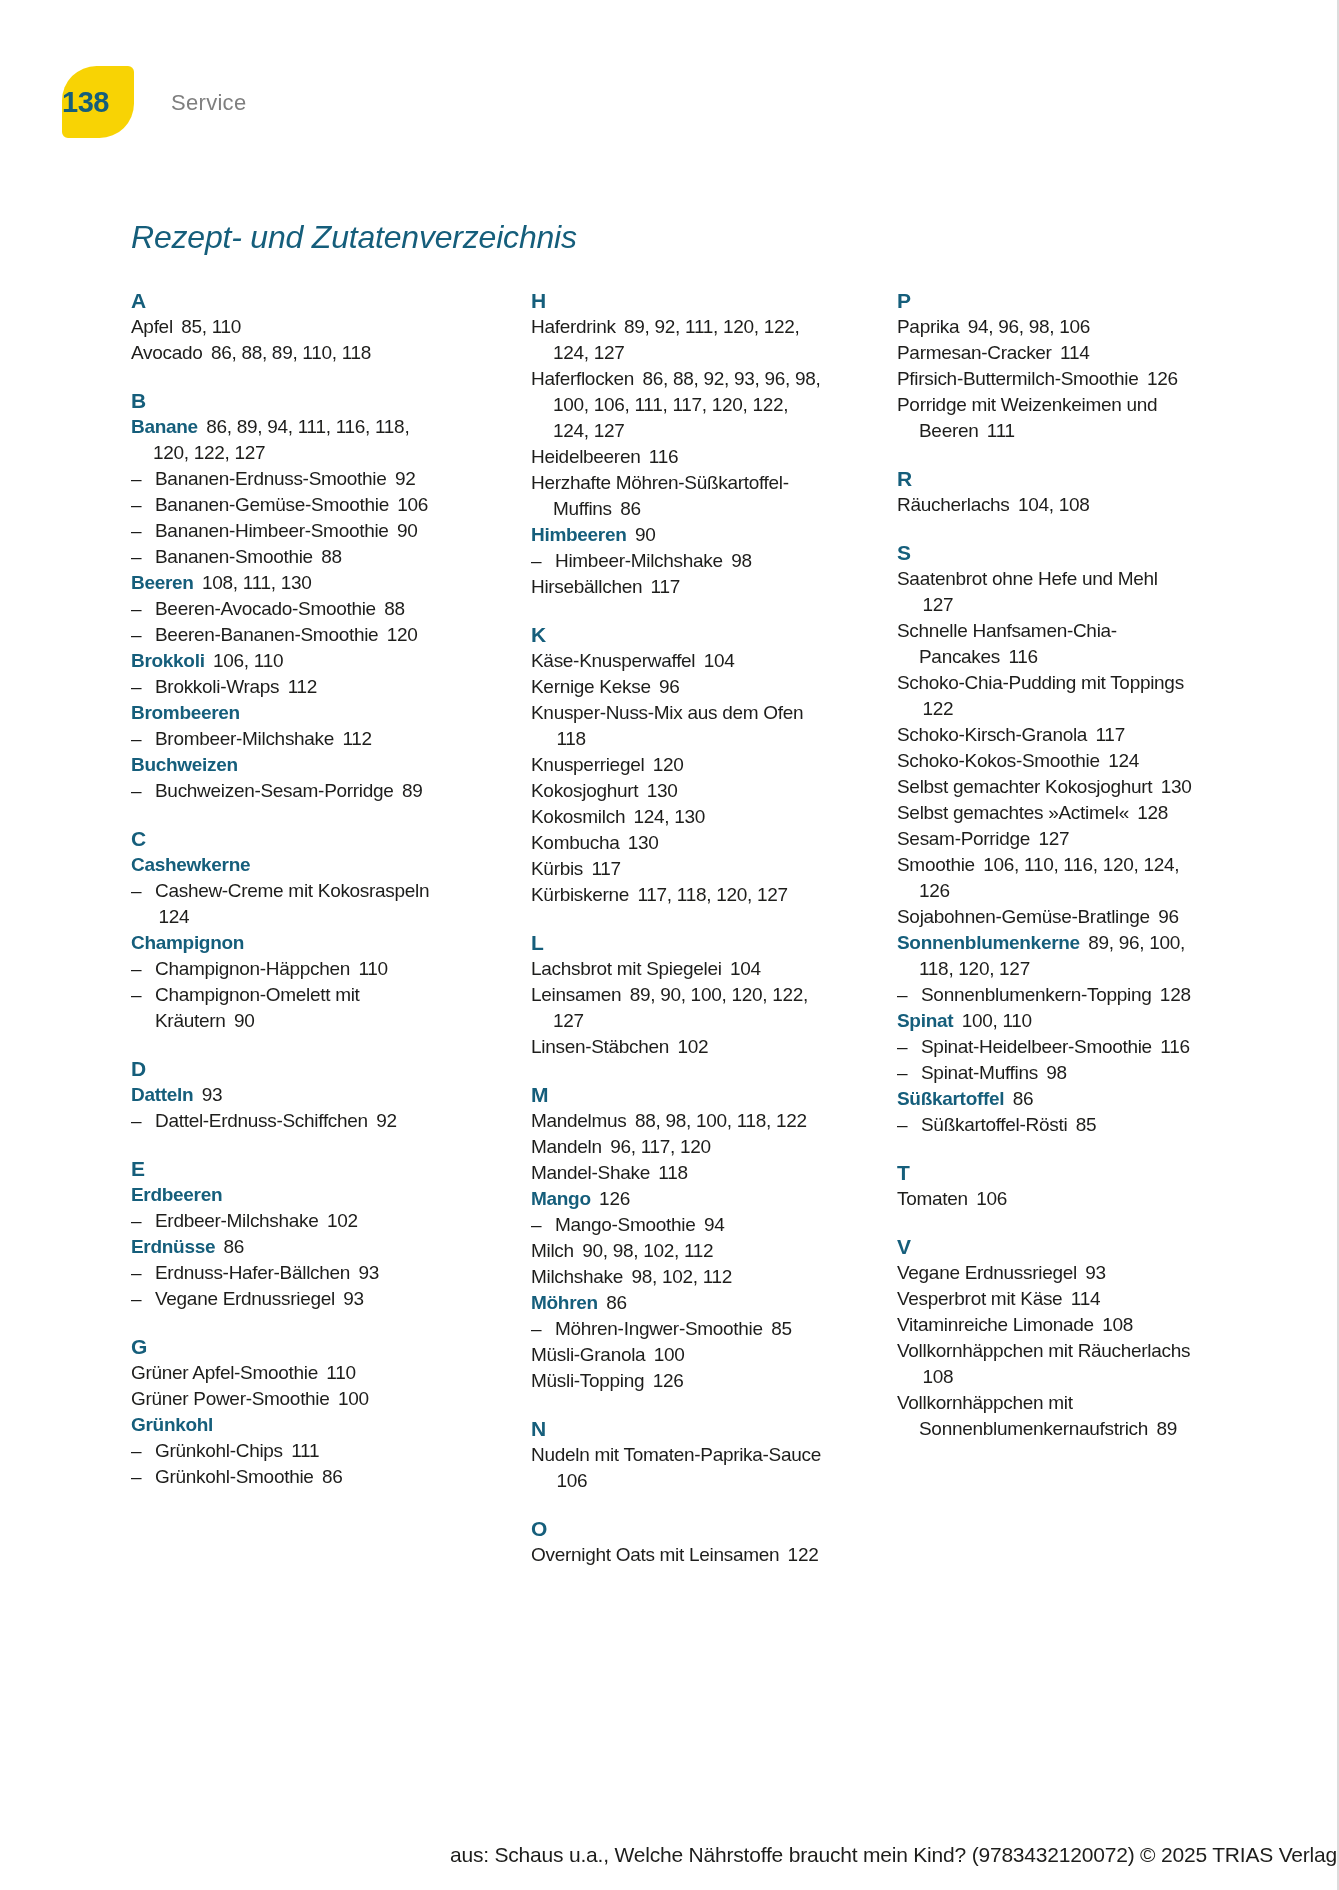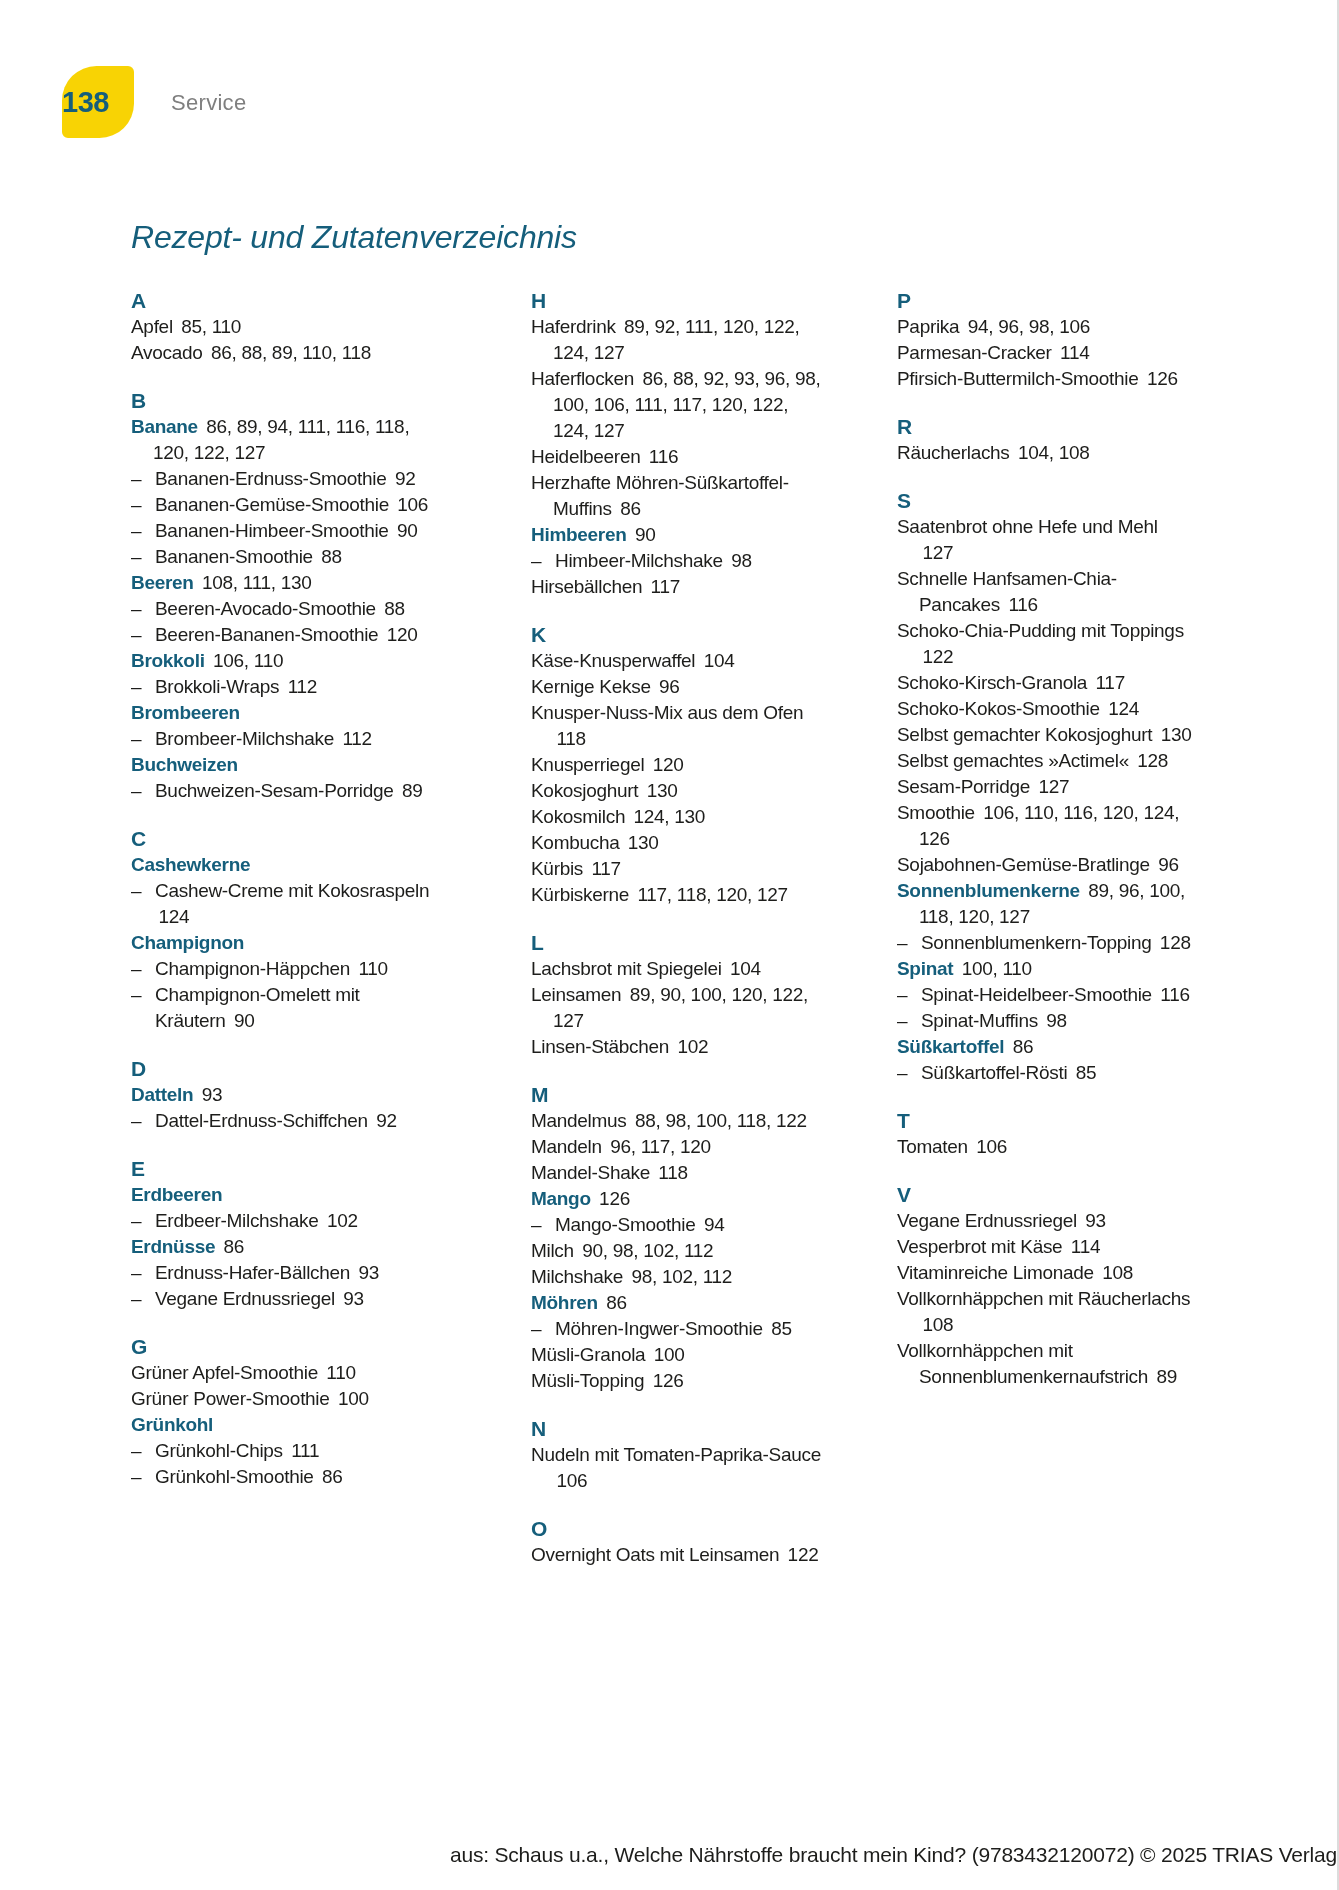--- a/index.html
+++ b/index.html
@@ -168,20 +168,21 @@
         <div class="letter">O</div>
         <div class="entry"><span class="term">Overnight Oats mit Leinsamen</span> <span class="pages">122</span></div>
       </div>
     </div>
     <div class="col c3">
       <div class="section">
         <div class="letter">P</div>
         <div class="entry"><span class="term">Paprika</span> <span class="pages">94, 96, 98, 106</span></div>
         <div class="entry"><span class="term">Parmesan-Cracker</span> <span class="pages">114</span></div>
         <div class="entry"><span class="term">Pfirsich-Buttermilch-Smoothie</span> <span class="pages">126</span></div>
+        <div class="entry"><span class="term">Porridge mit Weizenkeimen und Beeren</span> <span class="pages">111</span></div>
       </div>
       <div class="section">
         <div class="letter">R</div>
         <div class="entry"><span class="term">Räucherlachs</span> <span class="pages">104, 108</span></div>
       </div>
       <div class="section">
         <div class="letter">S</div>
         <div class="entry"><span class="term">Saatenbrot ohne Hefe und Mehl</span> <span class="pages">127</span></div>
         <div class="entry"><span class="term">Schnelle Hanfsamen-Chia-Pancakes</span> <span class="pages">116</span></div>
         <div class="entry"><span class="term">Schoko-Chia-Pudding mit Toppings</span> <span class="pages">122</span></div>

